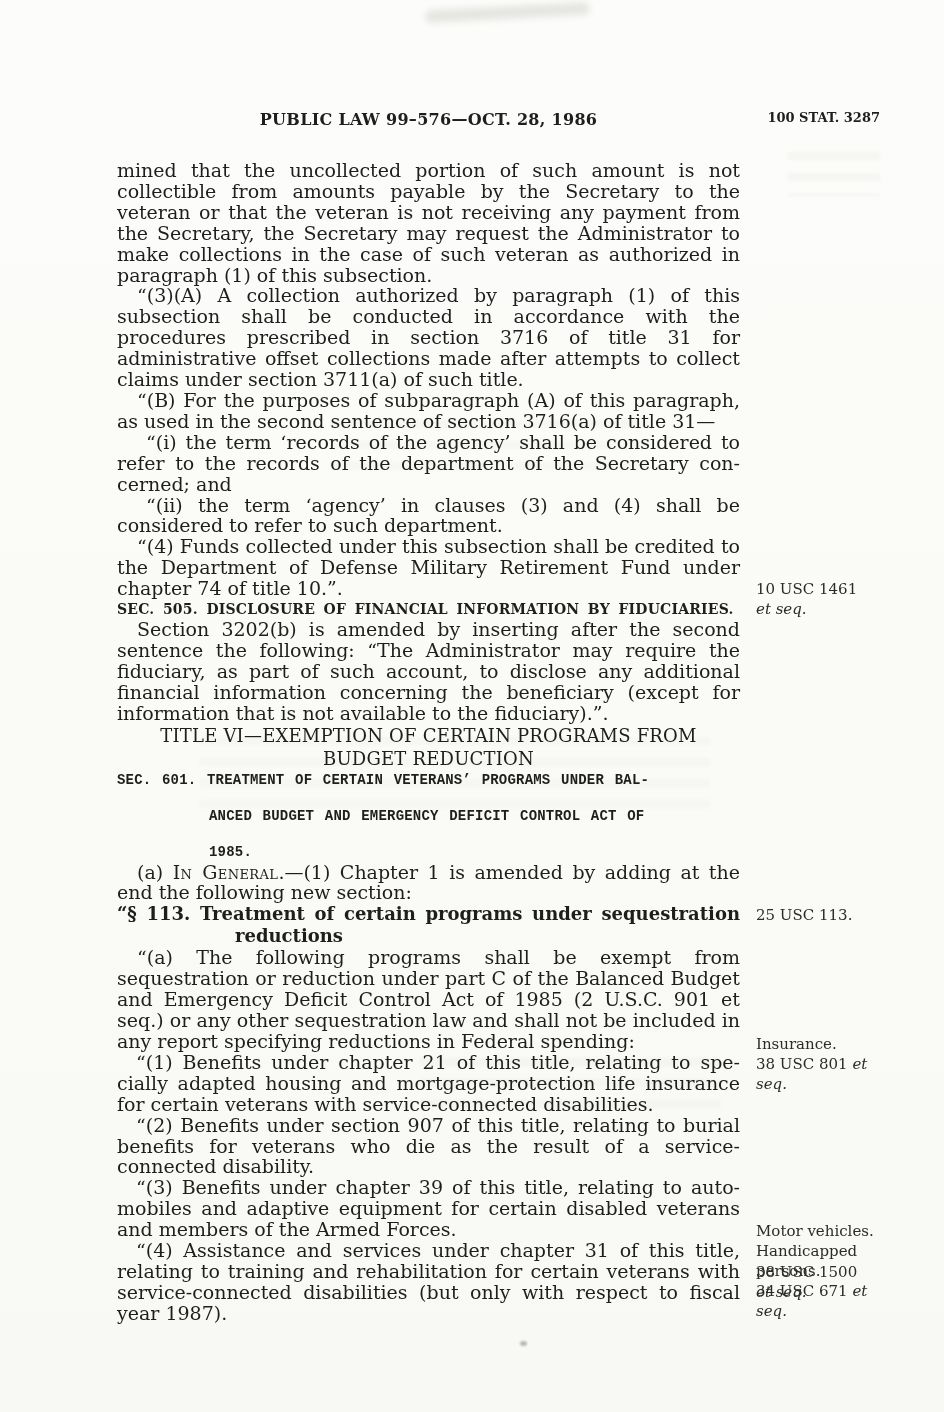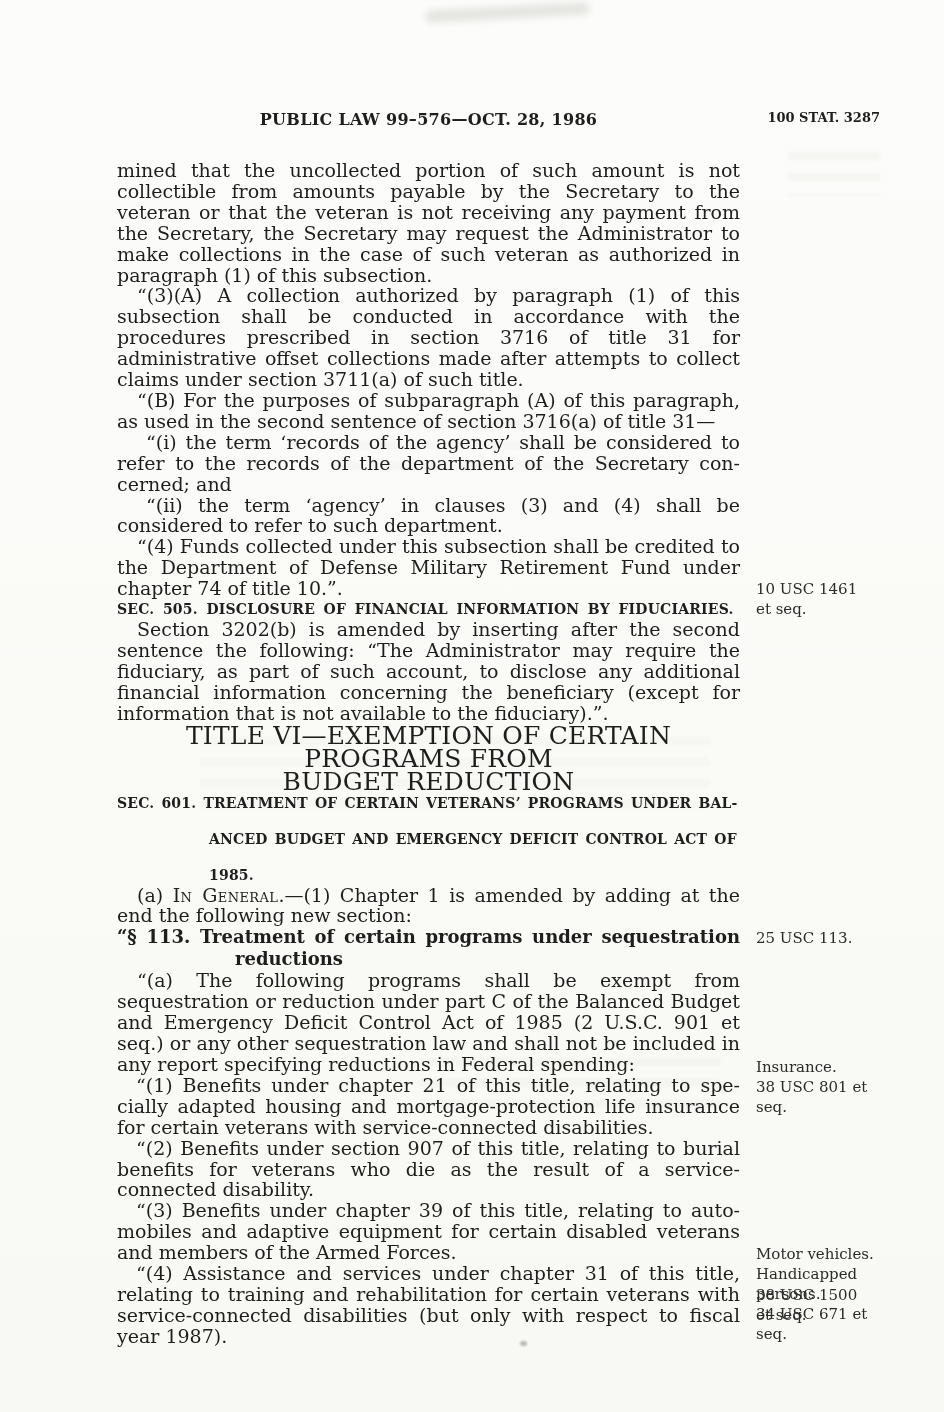--- a/index.html
+++ b/index.html
@@ -20,34 +20,34 @@
   .body-col p{margin:0;}
   .q{text-indent:20px;}                      
   .sub-i{margin-left:28px;text-indent:29px;} 
   .li{margin-left:41px;text-indent:19px;}    
   .anchor{position:relative;}
   
   .sec-head{font-weight:bold;font-size:14px;line-height:20px;
     text-align:left;word-spacing:3.5px;letter-spacing:.2px;
     margin-top:12px;margin-bottom:11px;text-indent:0;}
   .sec601{margin-top:14px;margin-bottom:10px;word-spacing:2px;}
-  .sec601 span{display:block;}
+  .sec601 span{display:block;font-family:Liberation Mono, monospace;}
   .sec601 .cont{margin-left:92px;margin-top:16px;}
-  .title-vi{text-align:center;font-size:25px;line-height:23px;font-weight:normal;
+  .title-vi{text-align:center;font-size:18px;line-height:23px;font-weight:normal;
     letter-spacing:.2px;margin-top:14px;margin-bottom:14px;text-indent:0;}
   .title-vi span{display:block;}
   .s113{font-weight:bold;font-size:18px;line-height:22px;margin-top:9px;margin-bottom:8px;text-indent:0;}
   .s113 .l1{display:block;text-align:justify;text-align-last:justify;}
   .s113 .l2{display:block;margin-left:118px;}
   .sc{font-variant:small-caps;letter-spacing:.4px;}
   
   .mnote{position:absolute;left:639px;width:120px;
     font-size:15px;line-height:20px;font-weight:normal;text-align:left;
     text-indent:0;color:#2b2b29;word-spacing:normal;letter-spacing:0;}
-  .mnote .it{}
+  .mnote .it{font-style:italic;}
   .mn-dod{top:43px;}
   .mn-113{top:2px;}
   .mn-ins{top:-18px;}
   .mn-motor{top:0;margin-top:44px;}
   .mn-1500{top:22px;}
   
   .smudge{position:absolute;left:425px;top:6px;width:165px;height:13px;
     background:#b7b6b0;opacity:.32;filter:blur(3px);border-radius:7px;transform:rotate(-3deg);}
   .ghost{position:absolute;pointer-events:none;opacity:.45;filter:blur(1.5px);
     background:repeating-linear-gradient(180deg,rgba(118,116,108,.11) 0 8px,rgba(118,116,108,0) 8px 21px);}

